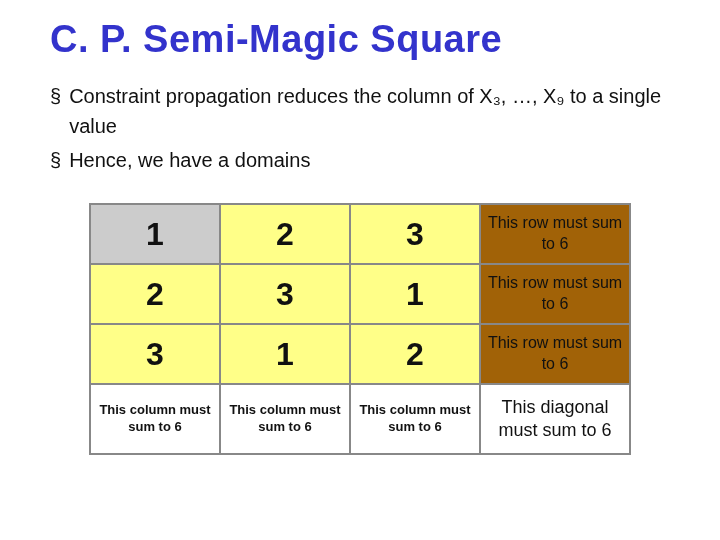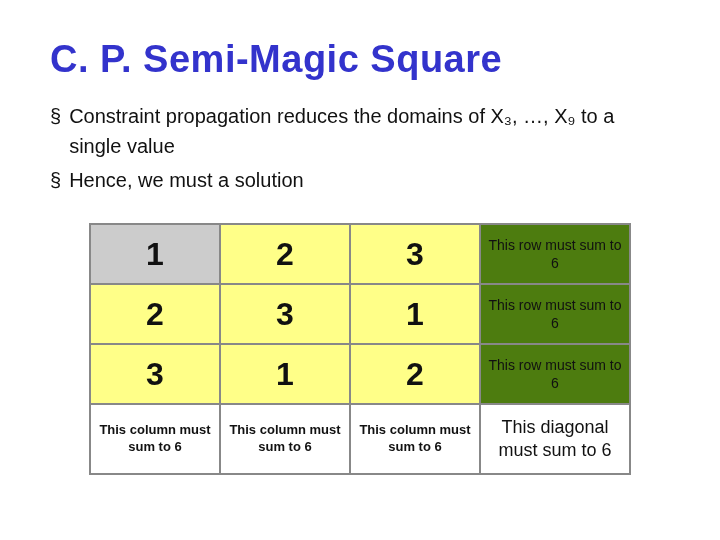--- a/index.html
+++ b/index.html
@@ -8,21 +8,21 @@
       width: 720px;
       height: 540px;
       background: #ffffff;
       font-family: 'Comic Sans MS', 'Chalkboard SE', cursive, sans-serif;
       overflow: hidden;
     }
 
     .slide {
       width: 720px;
       height: 388px;
-      padding: 38px 50px 20px 50px;
+      padding: 18px 50px 20px 50px;
       border-radius: 16px;
     }
 
     .title {
       font-size: 38px;
       color: #3333cc;
       font-weight: bold;
       margin-bottom: 20px;
       letter-spacing: 0.5px;
     }
@@ -76,23 +76,23 @@
       background-color: #ffff88;
     }
 
     .cell-gray {
       background-color: #cccccc;
     }
 
     .cell-label-row {
       width: 150px;
       height: 60px;
-      font-size: 14px;
+      font-size: 16px;
       color: #111;
-      background: #4d7c0f;
+      background: #a16207;
       padding: 4px 6px;
       line-height: 1.3;
     }
 
     .cell-label-col {
       width: 130px;
       height: 70px;
       font-size: 13px;
       color: #111;
       background: #ffffff;
@@ -114,25 +114,25 @@
 </head>
 <body>
 
 <div class="slide">
 
   <div class="title">C. P.  Semi-Magic Square</div>
 
   <div class="bullets">
     <div class="bullet-item">
       <span class="bullet-marker">§</span>
-      <span>Constraint propagation reduces the domains of X₃, …, X₉ to a single value</span>
+      <span>Constraint propagation reduces the column of X₃, …, X₉ to a single value</span>
     </div>
     <div class="bullet-item">
       <span class="bullet-marker">§</span>
-      <span>Hence, we must a solution</span>
+      <span>Hence, we have a domains</span>
     </div>
   </div>
 
   <div class="table-container">
     <table>
 
       <tbody>
           <tr>
         <td class="cell-number cell-gray">
           <span>1</span>

